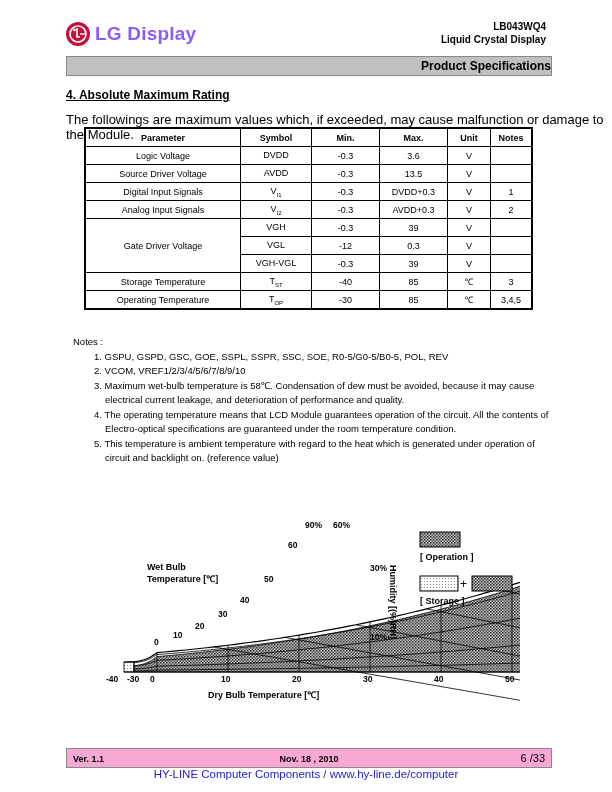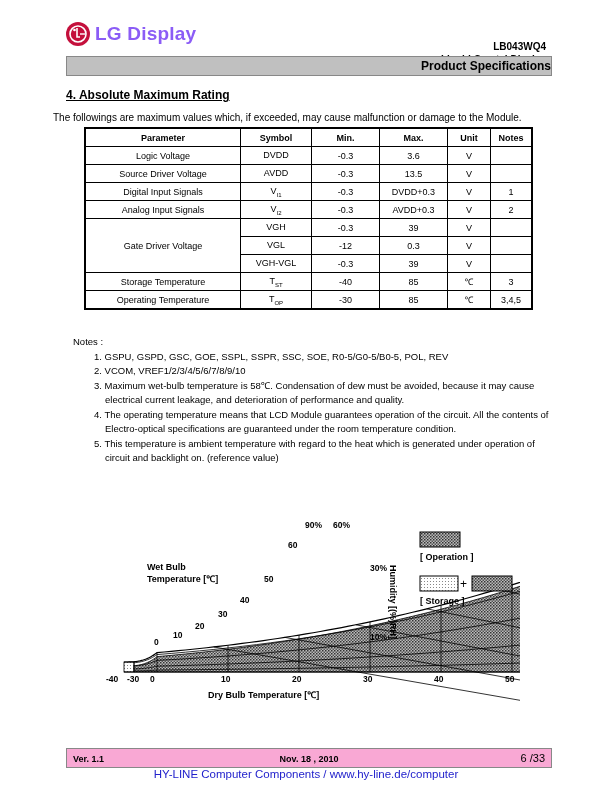--- a/index.html
+++ b/index.html
@@ -1,24 +1,24 @@
 <!DOCTYPE html>
 <html><head>
 <meta charset="utf-8">
 <style>
   html, body { margin:0; padding:0; background:#fff; }
   body { width:612px; height:792px; position:relative; font-family:"Liberation Sans", sans-serif; color:#000; overflow:hidden; }
   .abs { position:absolute; }
   .logo { left:66px; top:20px; height:28px; display:flex; align-items:center; }
   .logo-mark { width:24px; height:24px; border-radius:50%; background:#c4103c; position:relative; }
   .logo-text { font-size:19px; font-weight:bold; color:#8b5cf6; margin-left:5px; letter-spacing:0.2px; }
-  .model { right:66px; top:20px; text-align:right; font-size:10px; font-weight:bold; line-height:13px;margin-top:20px; }
+  .model { right:66px; top:20px; text-align:right; font-size:10px; font-weight:bold; line-height:13px; }
   .banner { left:66px; top:56px; width:486px; height:20px; background:#c0c0c0; border:1px solid #888; box-sizing:border-box; text-align:right; font-size:12px; font-weight:bold; line-height:19px; }
   .sec-title { left:66px; top:88px; font-size:12px; font-weight:bold; text-decoration:underline; }
-  .intro { left:53px; top:112px; font-size:10px; }
+  .intro { left:66px; top:112px; font-size:13px; }
   table.spec { position:absolute; left:84px; top:127px; border-collapse:collapse; font-size:9px; }
   table.spec td, table.spec th { border:1px solid #000; text-align:center; height:17px; padding:0 2px; }
   table.spec { border:2px solid #000; }
   table.spec th { font-weight:bold; }
   sub { font-size:6px; }
   .notes { left:73px; top:335px; font-size:9.5px; line-height:14.5px; }
   .notes .item { padding-left:16px; text-indent:-11px; margin-left:0px; }
   .chart { left:100px; top:515px; }
   .footer { left:66px; top:748px; width:486px; height:20px; background:#f9a8d4; border:1px solid #888; box-sizing:border-box; font-size:9px; font-weight:bold; }
   .footer .ver { position:absolute; left:6px; top:5px; }

